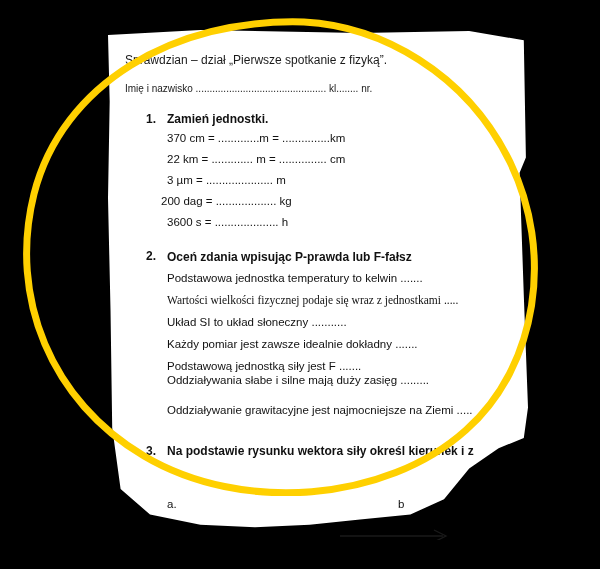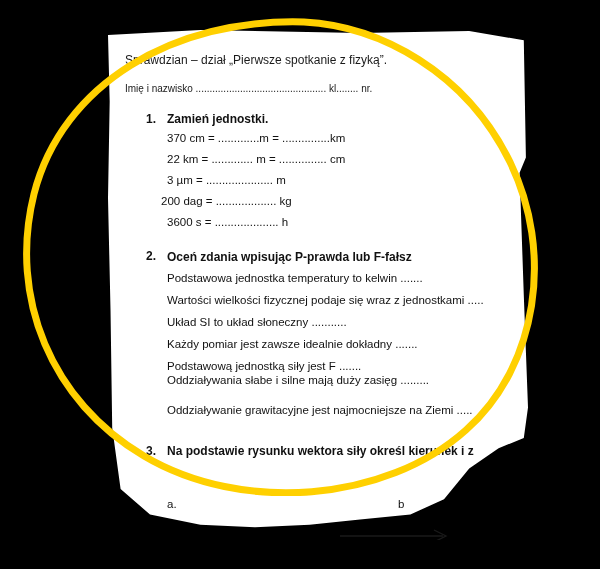--- a/index.html
+++ b/index.html
@@ -119,21 +119,21 @@
     <div class="q-text" style="left:59px; top:82px;">Zamień jednostki.</div>
     <div class="sub" style="left:59px; top:102px;">370 cm = .............m = ...............km</div>
     <div class="sub" style="left:59px; top:123px;">22 km = ............. m = ............... cm</div>
     <div class="sub" style="left:59px; top:144px;">3 µm = ..................... m</div>
     <div class="sub" style="left:53px; top:165px;">200 dag = ................... kg</div>
     <div class="sub" style="left:59px; top:186px;">3600 s = .................... h</div>
 
     <div class="q-num" style="left:38px; top:219px;">2.</div>
     <div class="q-text" style="left:59px; top:220px;">Oceń zdania wpisując P-prawda lub F-fałsz</div>
     <div class="sub" style="left:59px; top:242px;text-align:center;">Podstawowa jednostka temperatury to kelwin .......</div>
-    <div class="sub" style="left:59px; top:264px;">Wartości wielkości fizycznej podaje się wraz z jednostkami .....</div>
+    <div class="sub" style="left:59px; top:264px;font-family:Liberation Serif, serif;">Wartości wielkości fizycznej podaje się wraz z jednostkami .....</div>
     <div class="sub" style="left:59px; top:286px;">Układ SI to układ słoneczny ...........</div>
     <div class="sub" style="left:59px; top:308px;">Każdy pomiar jest zawsze idealnie dokładny .......</div>
     <div class="sub" style="left:59px; top:330px;text-align:center;">Podstawową jednostką siły jest F .......</div>
     <div class="sub" style="left:59px; top:344px;">Oddziaływania słabe i silne mają duży zasięg .........</div>
     <div class="sub" style="left:59px; top:374px;">Oddziaływanie grawitacyjne jest najmocniejsze na Ziemi .....</div>
 
     <div class="q-num" style="left:38px; top:414px;">3.</div>
     <div class="q-text" style="left:59px; top:414px;">Na podstawie rysunku wektora siły określ kierunek i z</div>
 
     <div class="subfig" style="left:59px; top:468px;">a.</div>

